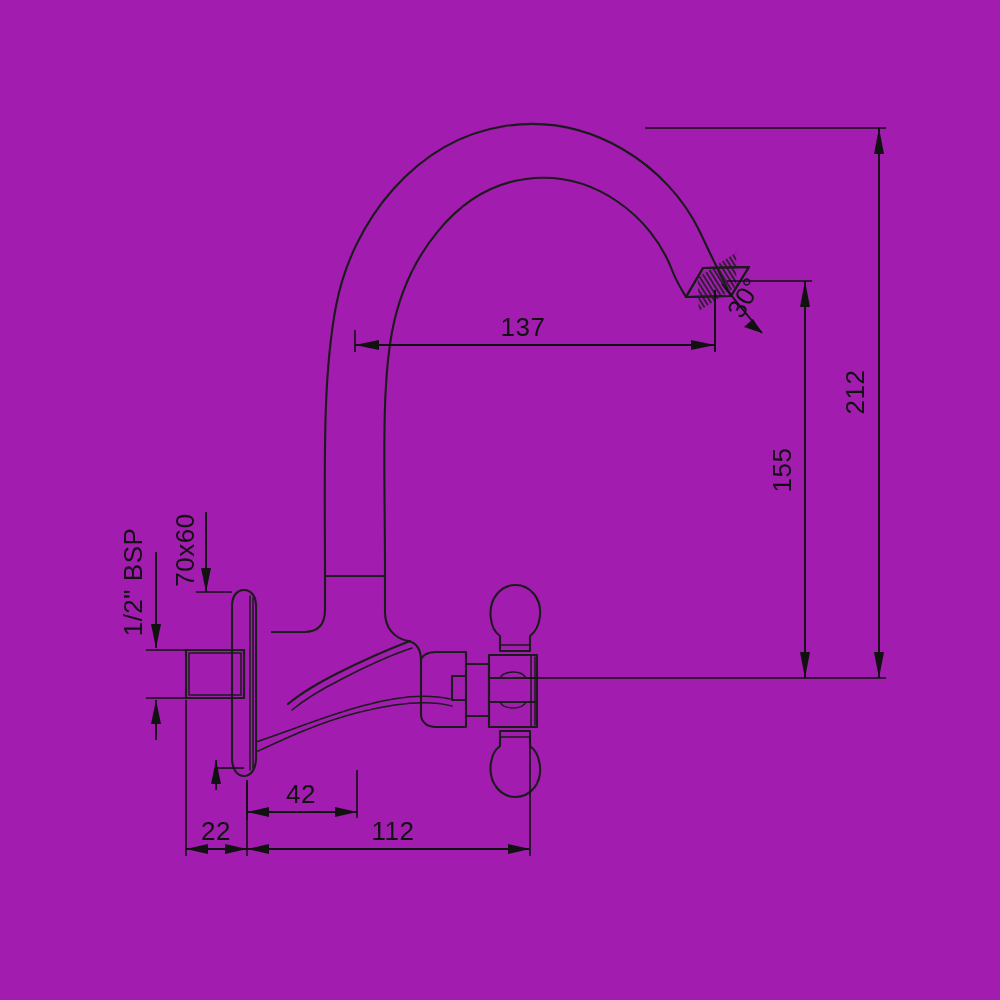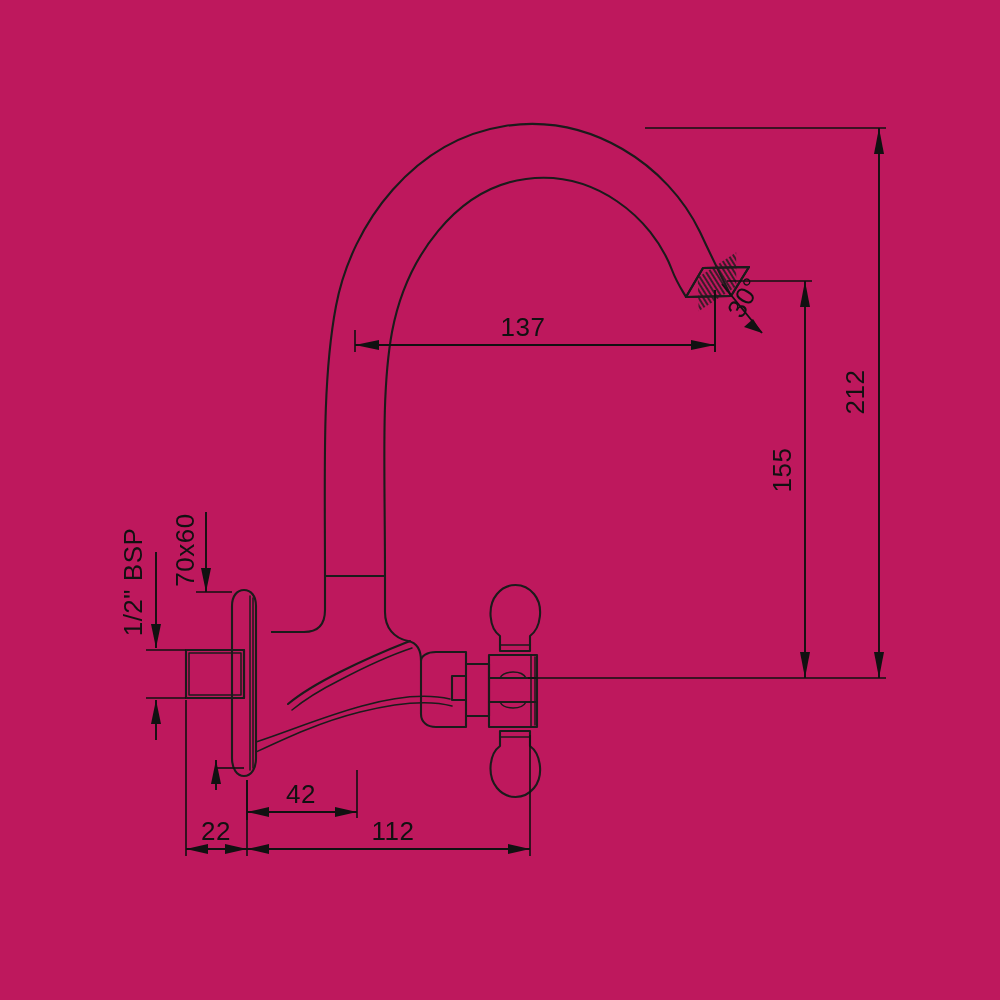--- a/index.html
+++ b/index.html
@@ -11,21 +11,21 @@
   body {
     width: 1000px;
     height: 1000px;
     font-family: "Liberation Sans", sans-serif;
     overflow: hidden;
   }
   #drawing-root {
     position: relative;
     width: 1000px;
     height: 1000px;
-    background: #be185d;
+    background: #a21caf;
   }
   svg#drawing-svg {
     display: block;
     width: 1000px;
     height: 1000px;
   }
   .part-line {
     fill: none;
     stroke: #1b1b1b;
     stroke-width: 2.1;

